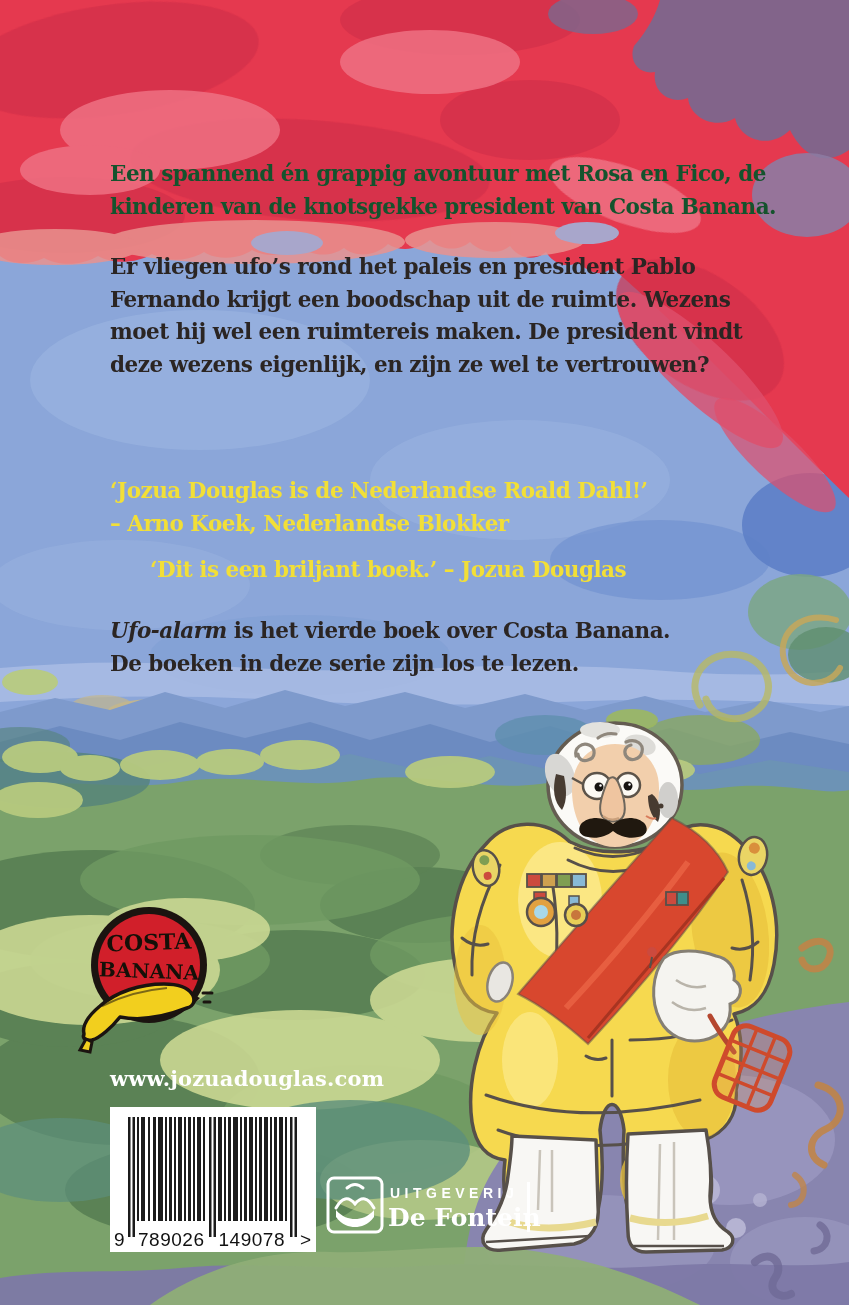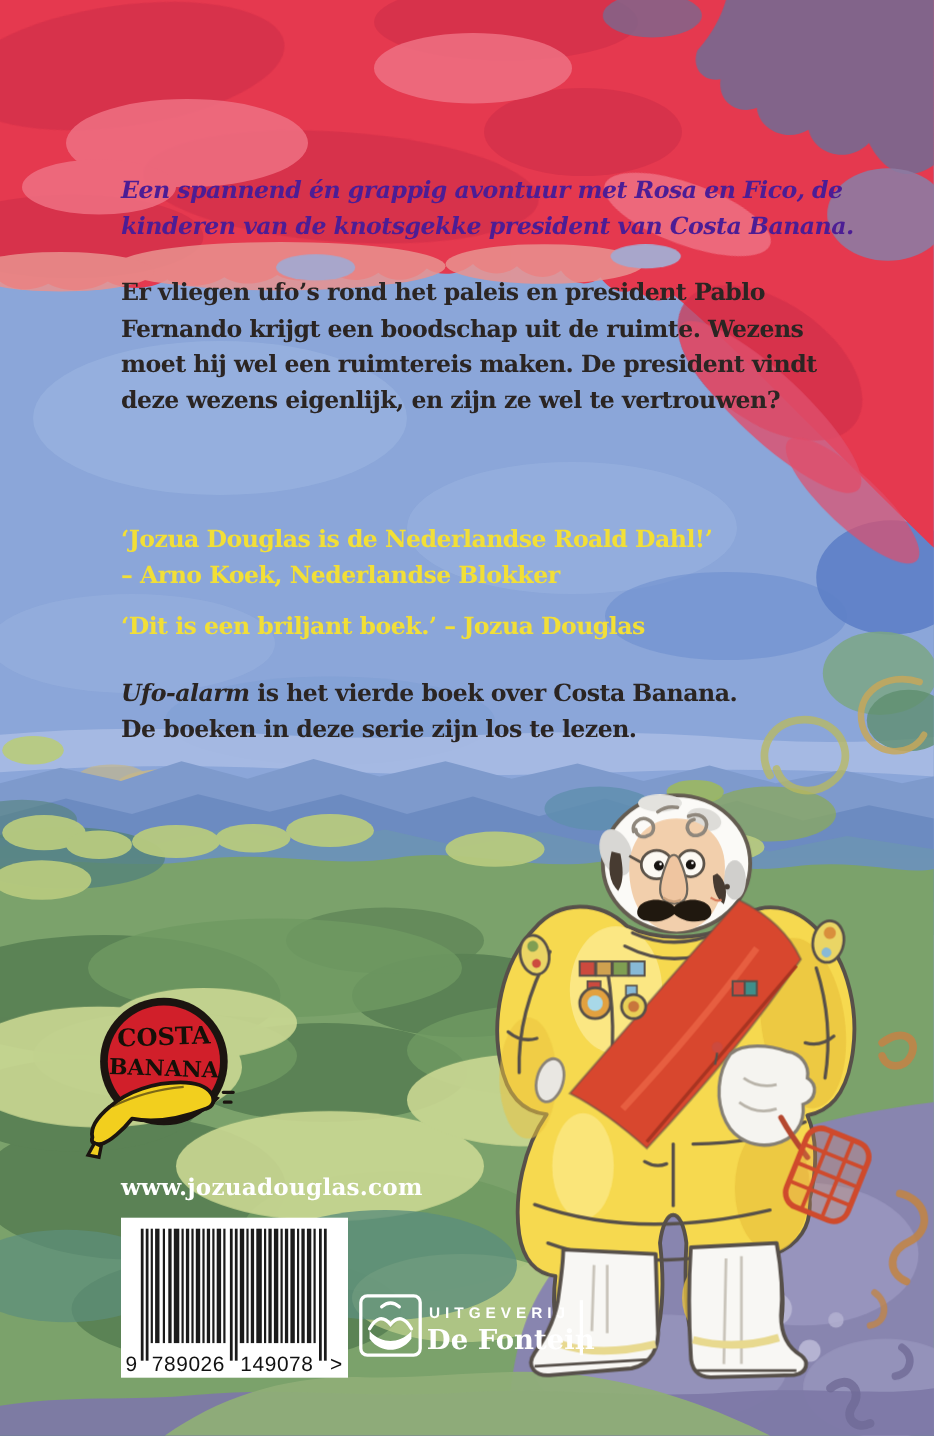--- a/index.html
+++ b/index.html
@@ -1,24 +1,24 @@
 <!DOCTYPE html>
 <html><head>
 <meta charset="utf-8">
 <style>
   html,body{margin:0;padding:0;background:#555;}
   .cover{position:relative;width:849px;height:1305px;overflow:hidden;background:#8ba6d9;font-family:"DejaVu Serif",serif;}
   .cover svg{display:block;}
   .bg{position:absolute;left:0;top:0;}
   .txtblock{position:absolute;left:110px;font-weight:bold;letter-spacing:-0.5px;}
   .txtblock .line{white-space:nowrap;}
-  .intro{top:157px;color:#4c1d95;font-size:21.5px;line-height:33px;font-style:italic;}
+  .intro{top:157px;color:#14532d;font-size:21.5px;line-height:33px;}
   .synopsis{top:251px;color:#2b2523;font-size:21.5px;line-height:32.6px;}
   .quote1{top:474px;color:#f2df37;font-size:21.5px;line-height:33px;}
-  .quote2{top:553px;color:#f2df37;font-size:21.5px;line-height:33px;}
+  .quote2{top:553px;color:#f2df37;font-size:21.5px;line-height:33px;margin-left:40px;}
   .series{top:615px;color:#2b2523;font-size:21.5px;line-height:32.6px;}
   .italic{font-style:italic;}
   .website{position:absolute;left:110px;top:1066px;color:#ffffff;font-weight:bold;font-size:21px;letter-spacing:0.2px;white-space:nowrap;text-align:right;}
   .logo-cb{position:absolute;left:72px;top:898px;}
   .barcode{position:absolute;left:110px;top:1107px;width:206px;height:145px;background:#ffffff;}
   .publisher{position:absolute;left:326px;top:1170px;}
 </style>
 </head>
 <body>
 

